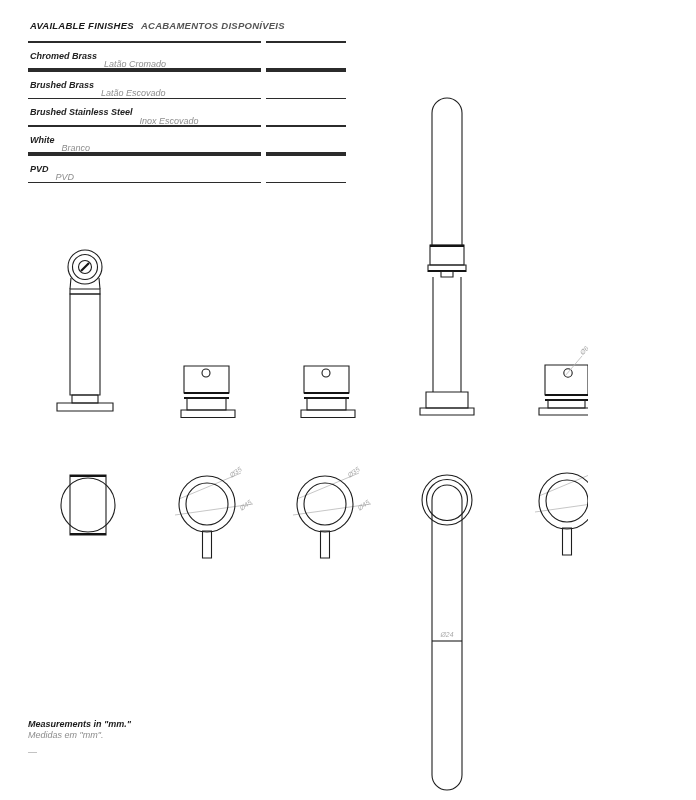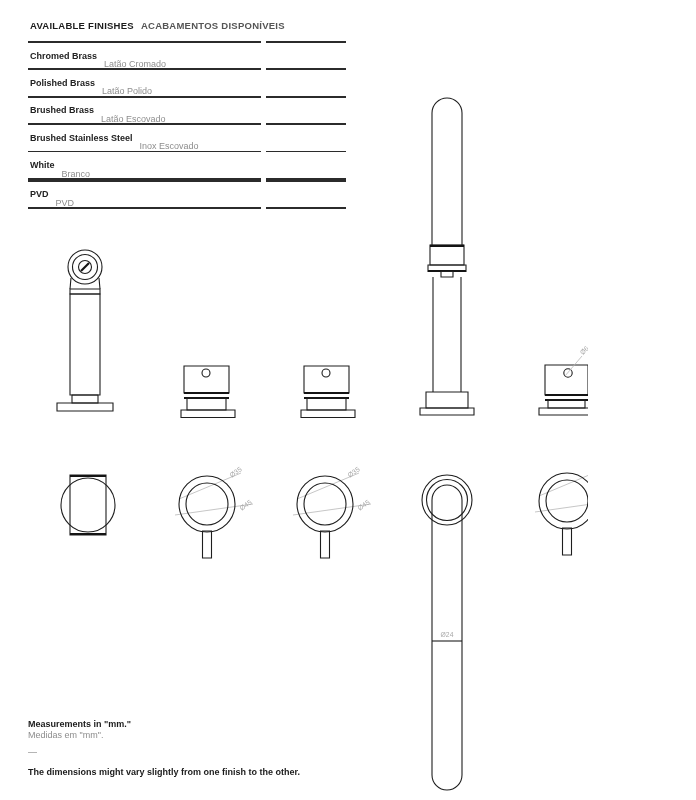--- a/index.html
+++ b/index.html
@@ -1,17 +1,17 @@
 <!DOCTYPE html>
 <html><head>
 <meta charset="utf-8">
 <style>
   html,body{margin:0;padding:0;background:#ffffff;}
   .page{position:relative;width:588px;height:800px;background:#ffffff;overflow:hidden;
-        font-family:"Liberation Sans",sans-serif;color:#1e1e1e;}
+        font-family:"Liberation Sans",sans-serif;color:#1e1e1e;font-style:italic;}
 
   
   .finishes{position:absolute;left:28px;top:6px;width:318px;}
   .fin-header{display:flex;gap:7px;align-items:baseline;font-size:9.5px;letter-spacing:.25px;
               margin:2px 0 10px 2px;white-space:nowrap;}
   .fin-header .t-en{font-weight:bold;color:#1b1b1b;}
   .fin-header .t-pt{font-weight:bold;color:#555555;margin-top:12px;}
   .rule{display:flex;gap:5px;}
   .rule span{height:1.8px;background:#2b2b2b;display:block;}
   .rule .s1{width:233px;}
@@ -51,24 +51,20 @@
 
     <div class="frow">
       <span class="fen">Chromed Brass</span>
       <span class="fpt">Latão Cromado</span>
     </div>
     <div class="rule">
         <span class="s1"></span>
         <span class="s2"></span>
       </div>
 
-    <div class="frow">
-      <span class="fen">Polished Brass</span>
-      <span class="fpt">Latão Polido</span>
-    </div>
     <div class="rule">
         <span class="s1"></span>
         <span class="s2"></span>
       </div>
 
     <div class="frow">
       <span class="fen">Brushed Brass</span>
       <span class="fpt">Latão Escovado</span>
     </div>
     <div class="rule">
@@ -216,16 +212,15 @@
     <circle class="ln" cx="32" cy="46" r="21" stroke-width="1.2"></circle>
     <rect class="ln" x="27.5" y="73" width="9" height="27" stroke-width="1.2"></rect>
     <text class="dim" transform="translate(62,16) rotate(-35)" text-anchor="middle">Ø35</text>
     <text class="dim" transform="translate(72,49) rotate(-35)" text-anchor="middle">Ø45</text>
   </svg>
 
   <div class="foot">
     <div class="b">Measurements in "mm."</div>
     <div class="g">Medidas em "mm".</div>
     <div class="dash">—</div>
-    <div class="b">The dimensions might vary slightly from one finish to the other.</div>
   </div>
 
 </div>
 
 </body></html>

